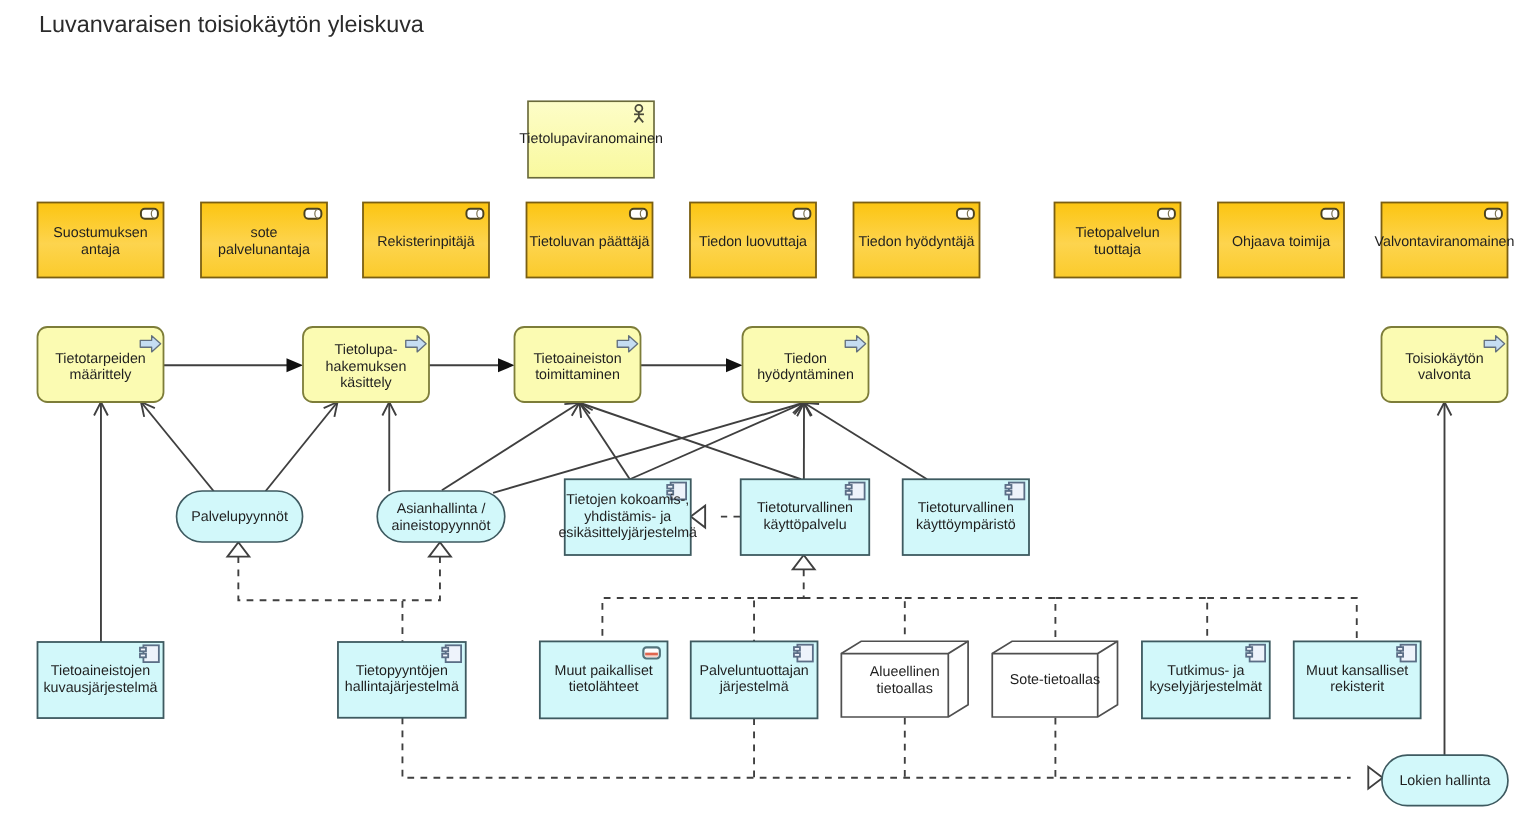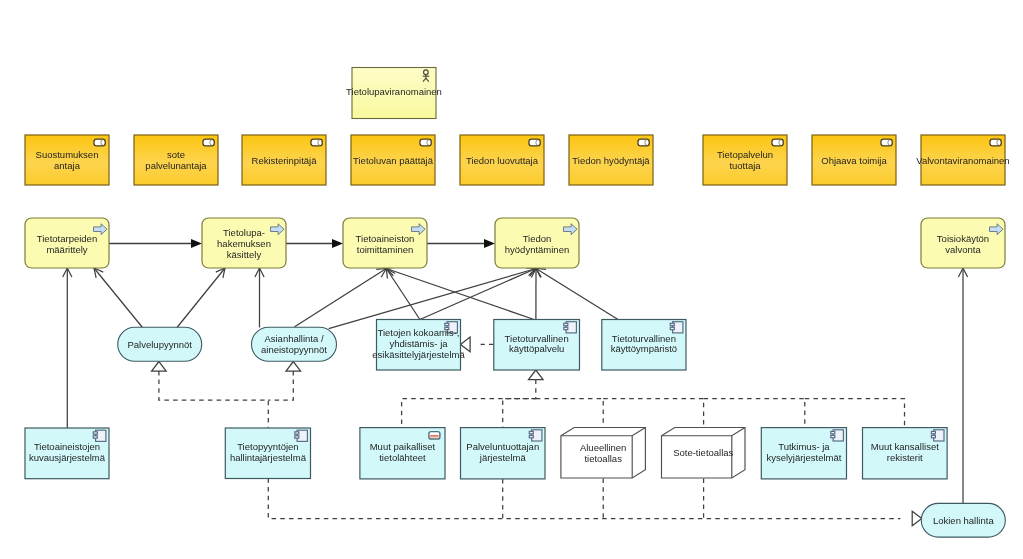--- a/index.html
+++ b/index.html
@@ -7,20 +7,21 @@
 body{width:1023px;height:559px;overflow:hidden;font-family:"Liberation Sans",sans-serif;}
 #stage{position:relative;width:1023px;height:559px;background:#fff;}
 #title{position:absolute;left:26px;top:8px;font-size:15.6px;color:#2b2b2b;white-space:nowrap;}
 svg.diag{position:absolute;left:0;top:0;}
 .nd-text{font-family:"Liberation Sans",sans-serif;fill:#1f1f1f;text-anchor:middle;}
 </style>
 </head>
 <body>
 
 <div id="stage">
+  <div id="title">Luvanvaraisen toisiokäytön yleiskuva</div>
   <svg class="diag" id="svgroot" width="1023" height="559" viewBox="0 0 1023 559">
       <defs>
         <linearGradient id="roleGrad" x1="0" y1="0" x2="0" y2="1">
           <stop offset="0" stop-color="#fcc511"></stop>
           <stop offset="0.55" stop-color="#fdd44e"></stop>
           <stop offset="1" stop-color="#fbcb2b"></stop>
         </linearGradient>
         <linearGradient id="actorGrad" x1="0" y1="0" x2="0" y2="1">
           <stop offset="0" stop-color="#fdfdc8"></stop>
           <stop offset="1" stop-color="#f9f99e"></stop>

